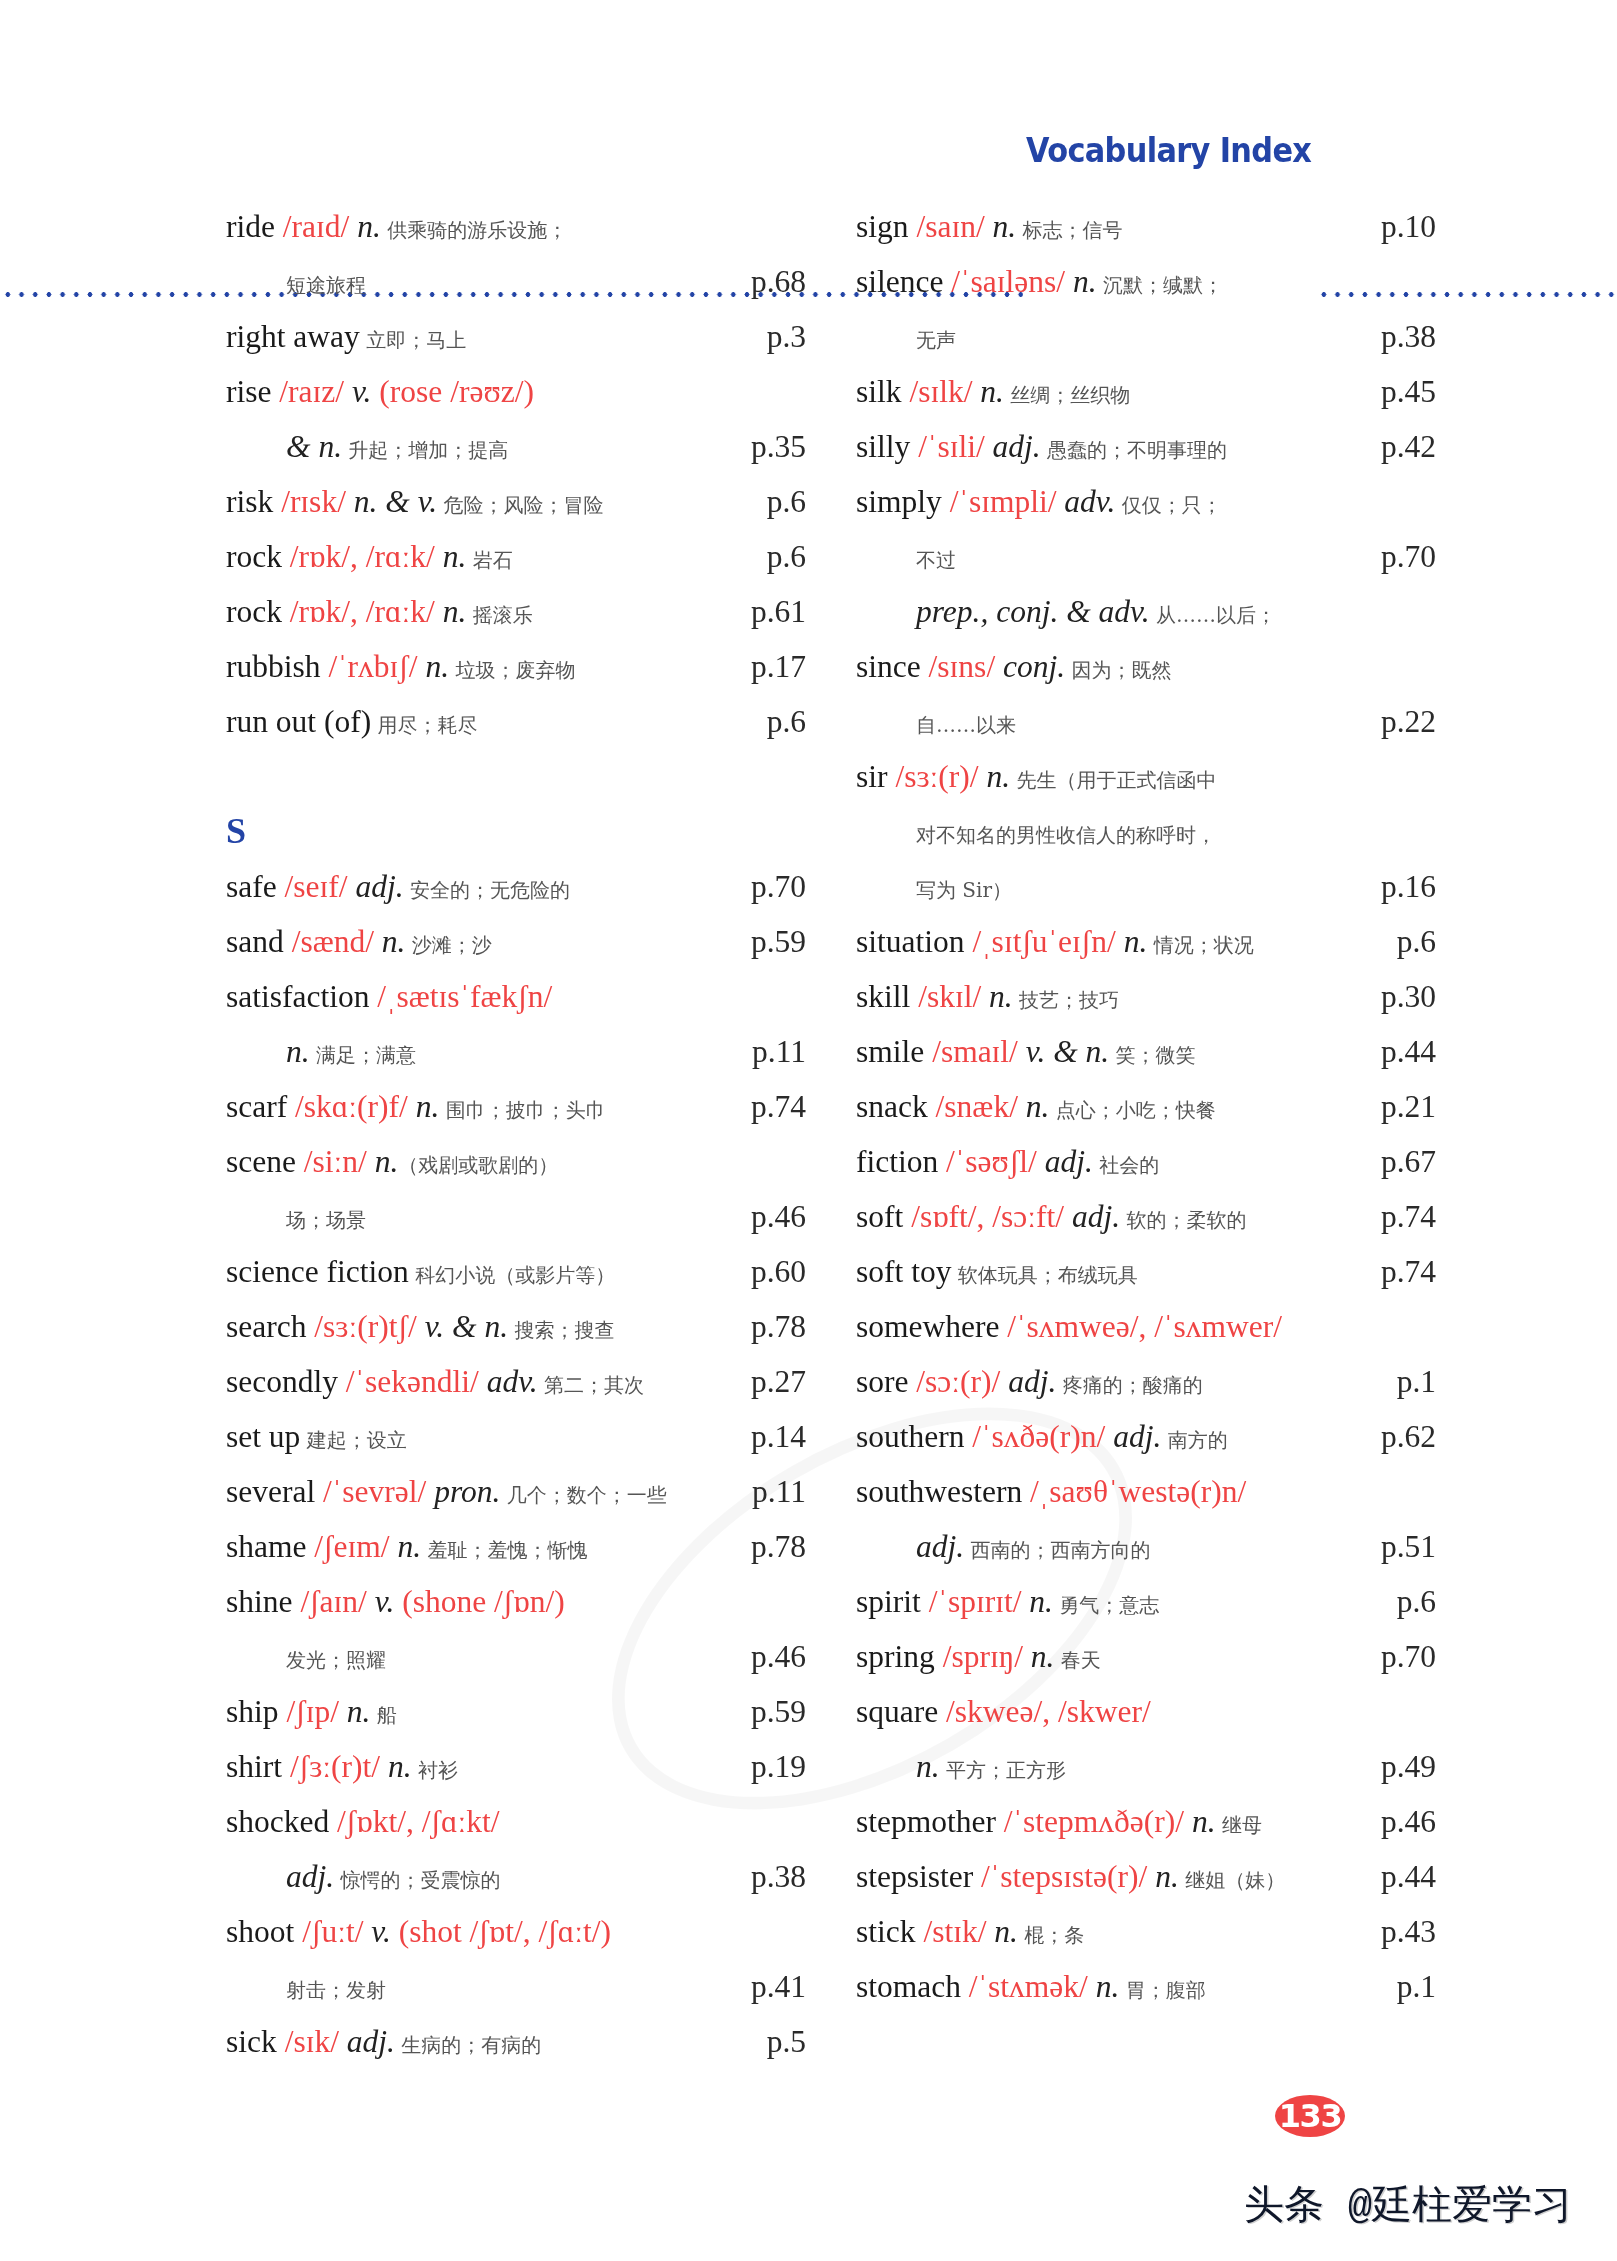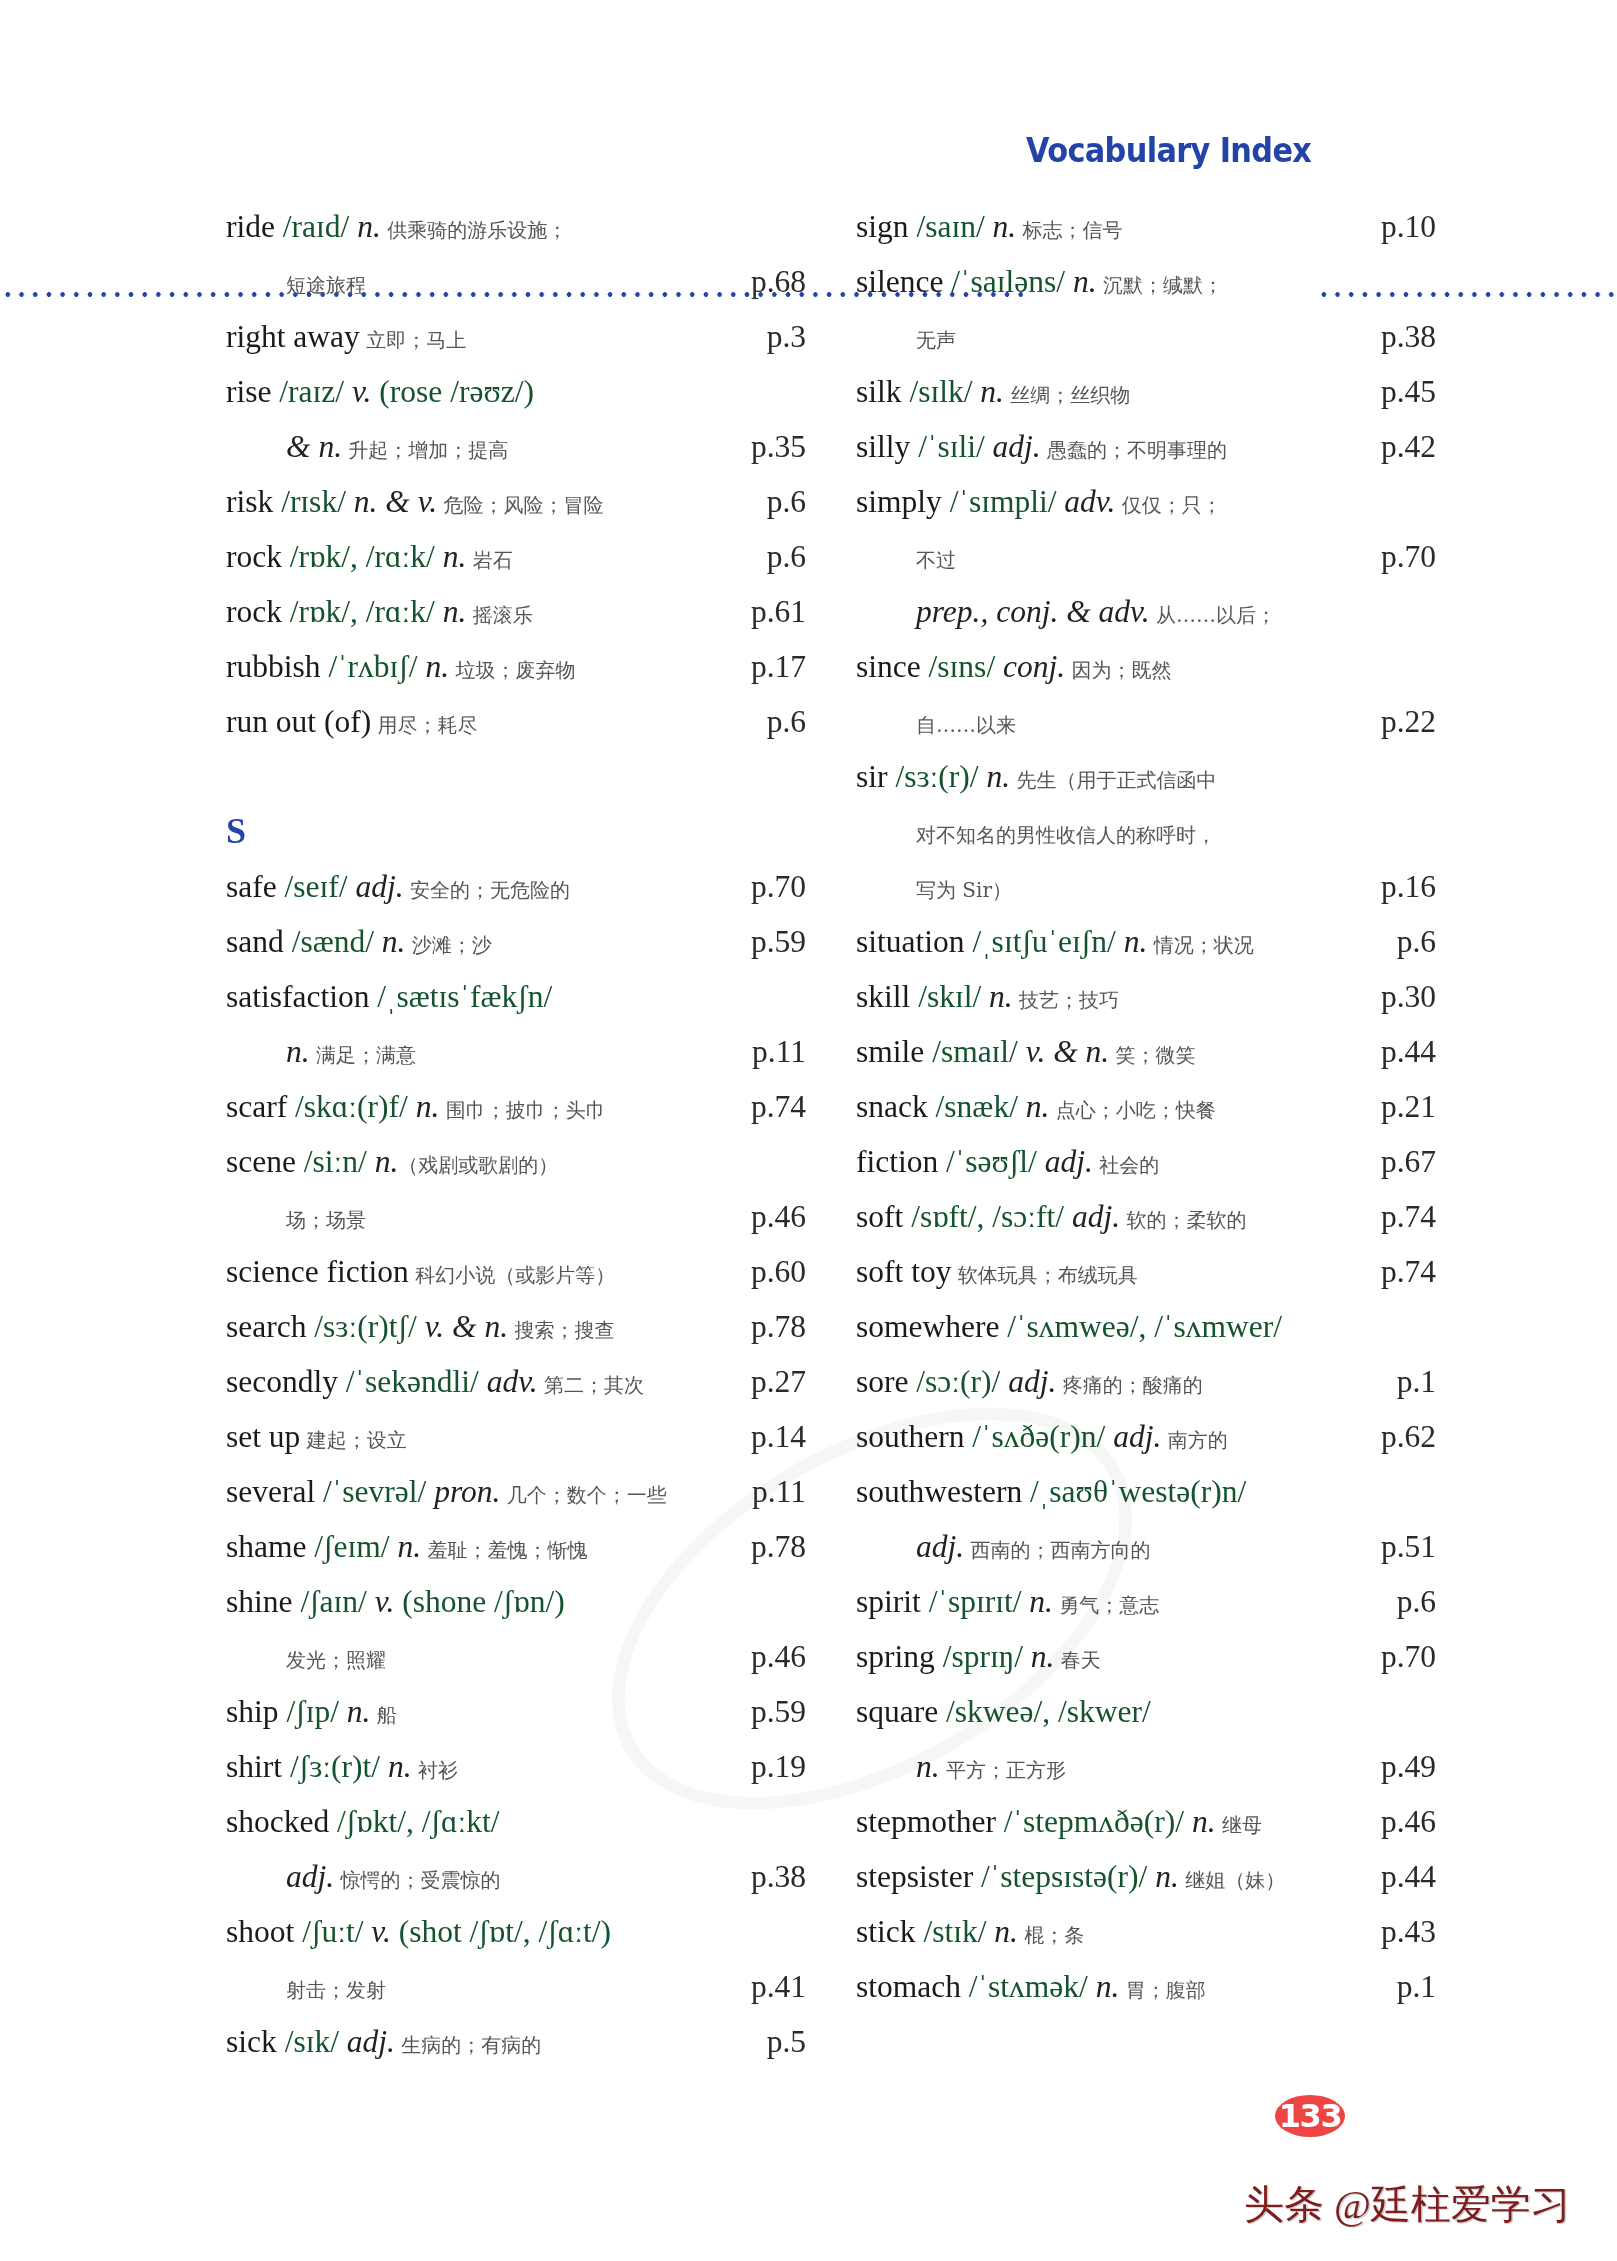--- a/index.html
+++ b/index.html
@@ -34,38 +34,38 @@
     position:relative; height:55px; line-height:55px;
     font-size:31.5px; white-space:nowrap;
   }
   .row .text { display:inline-block; }
   .row.indent .text { padding-left:60px; }
   .row .page {
     position:absolute; right:0; top:0;
   }
   .hw { font-weight:normal; color:#1a1a1a; }
   .hw.plain { font-weight:normal; }
-  .ipa { color:#14532d; }
+  .ipa { color:#ef4444; }
   .pos { font-style:italic; color:#222; }
   .cn { color:#555; font-family:"DejaVu Serif","Liberation Serif",serif; font-size:20px; }
   .section-letter {
     color:#2344a6; font-weight:bold; font-size:36px;
     font-family:"Liberation Serif",serif;
   }
   .page-badge {
     position:absolute; left:1275px; top:2095px; width:70px; height:42px;
     border-radius:50%; background:#ef4444;
     color:#ffffff; font-family:"DejaVu Sans","Liberation Sans",sans-serif;
     font-weight:bold; font-size:32px; text-align:center; line-height:42px;
     letter-spacing:-1.4px;
   }
   .watermark {
     position:absolute; left:1244px; top:2177px;
-    font-family:Liberation Serif, serif;
-    font-size:40px; color:#7f1d1d; white-space:nowrap;
+    font-family:Liberation Mono, monospace;
+    font-size:40px; color:#0f172a; white-space:nowrap;
     text-shadow: 1.4px 1.4px 0 #cfcfcf;
   }
   .bg-mark {
     position:absolute; left:587px; top:1445px; width:544px; height:301px;
     border:13px solid rgba(0,0,0,0.035); border-radius:50%;
     transform:rotate(-30deg);
     pointer-events:none;
   }
 </style>
 </head>

